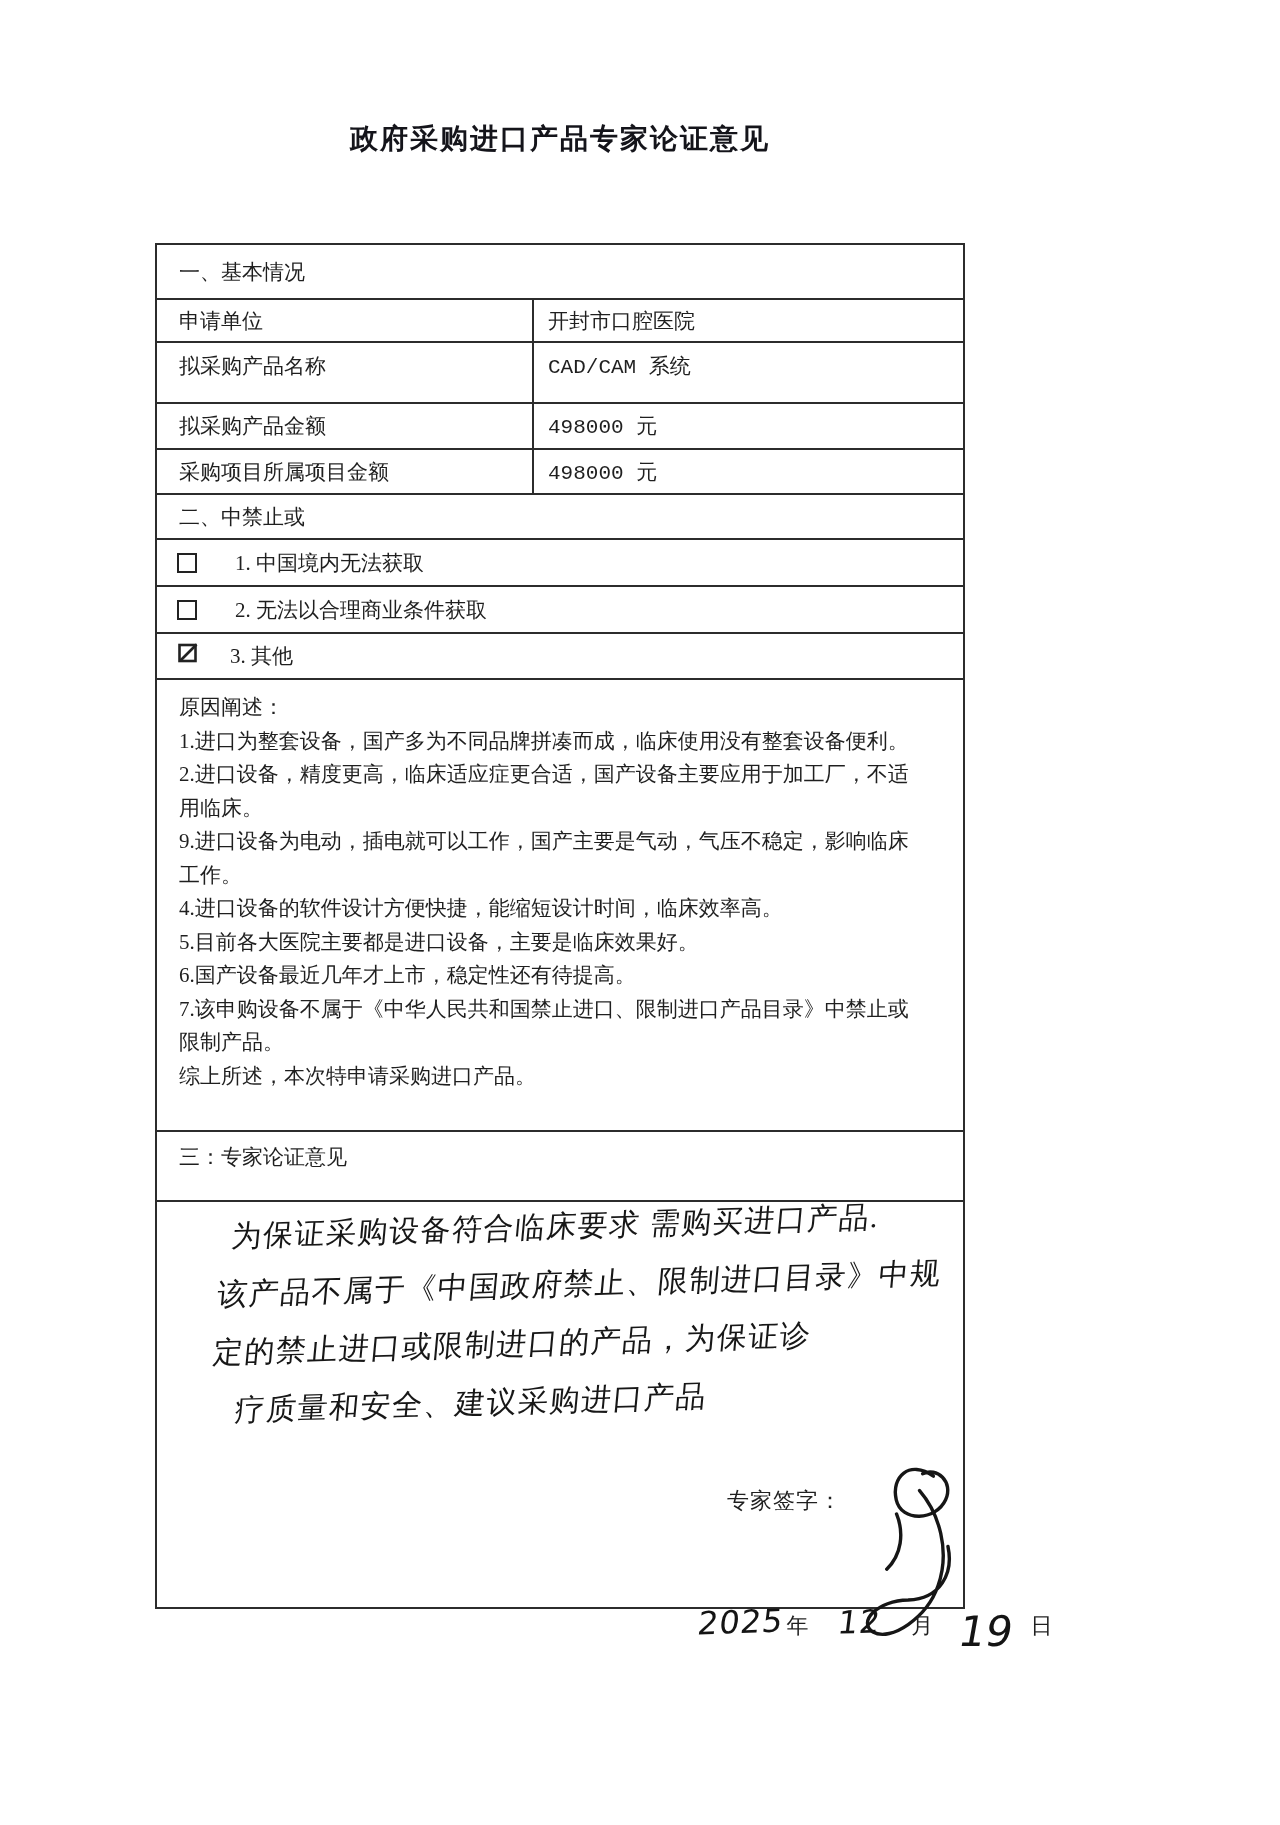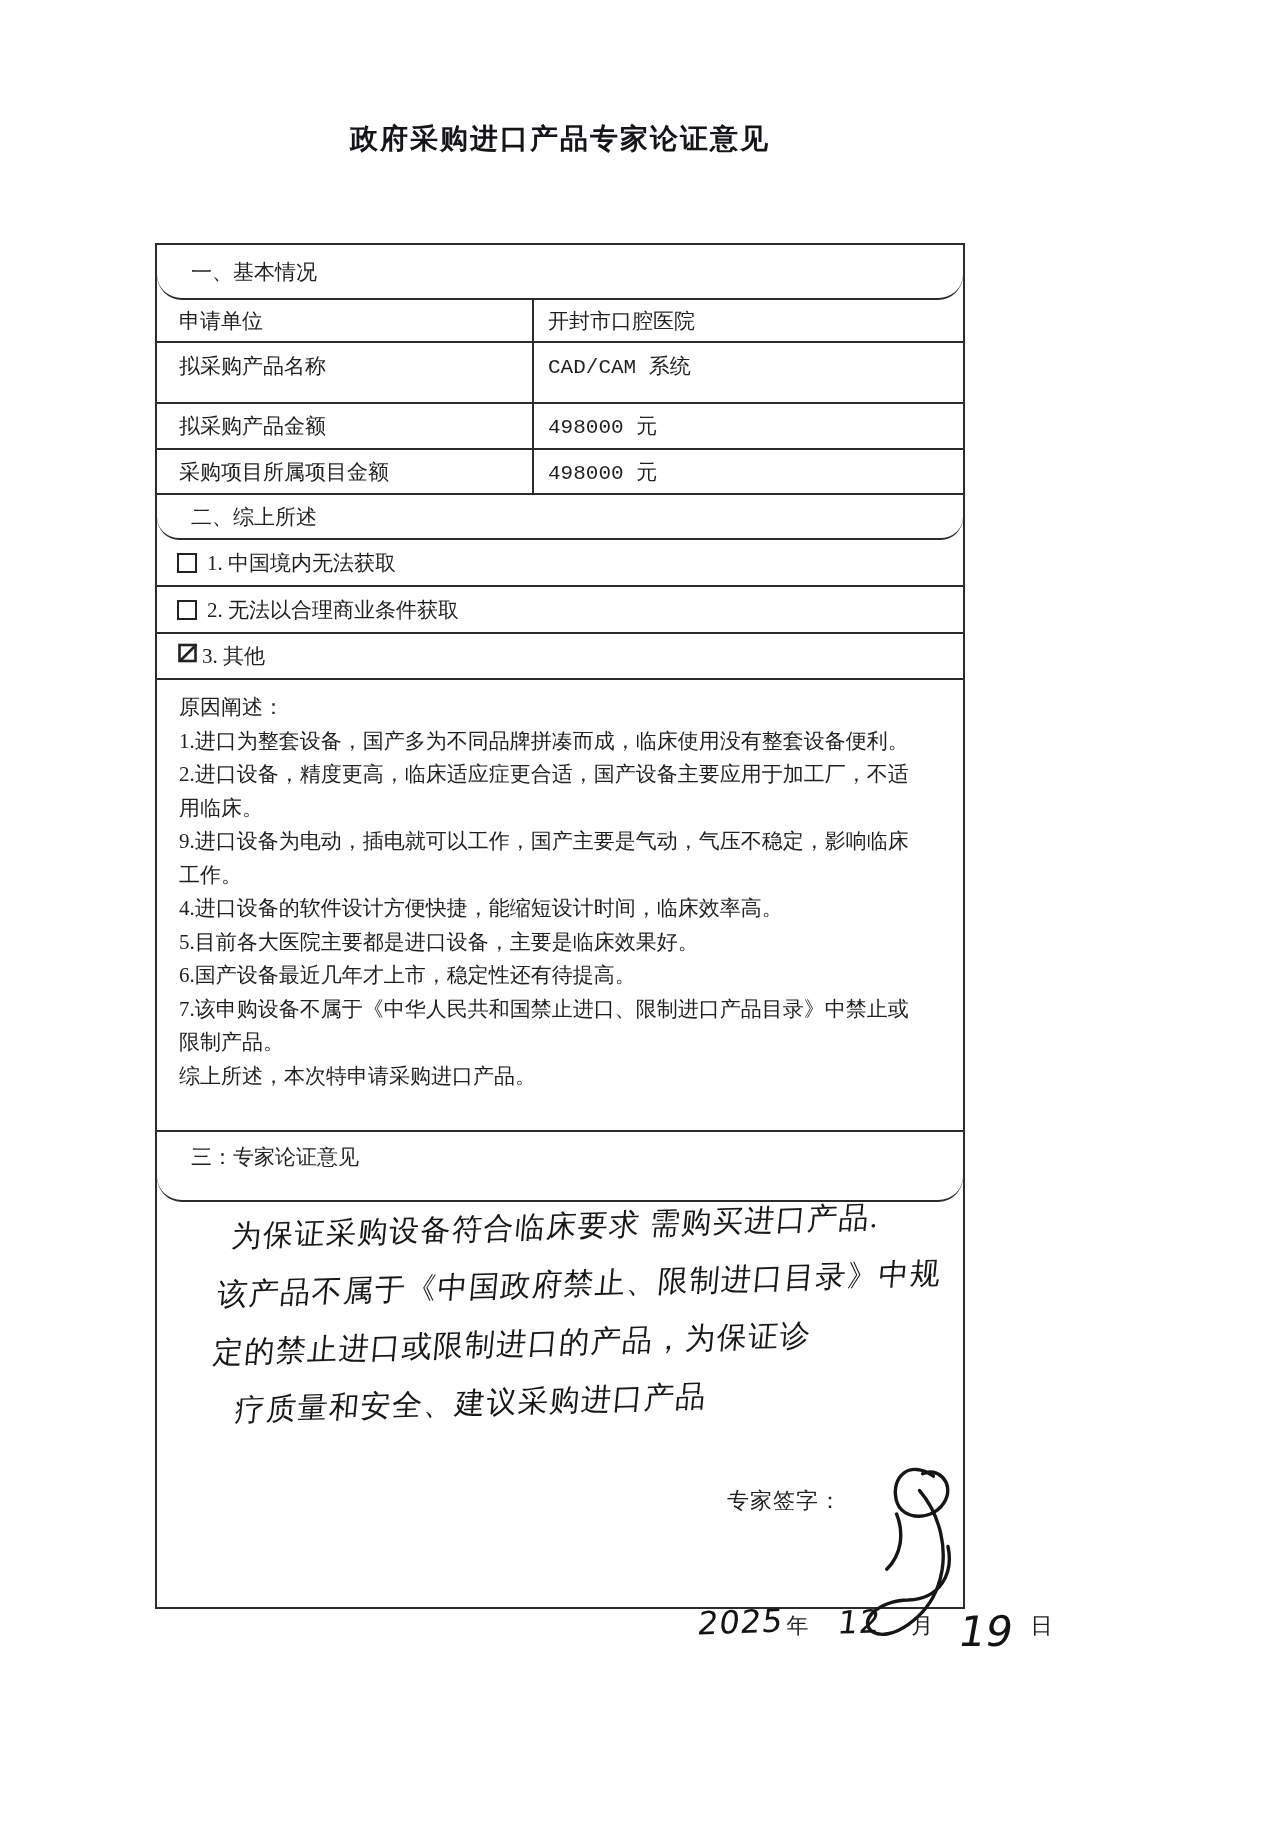--- a/index.html
+++ b/index.html
@@ -14,31 +14,31 @@
   }
   .form-table{
     position:absolute;left:155px;top:243px;width:810px;
     border:2px solid #2c2c2c;box-sizing:border-box;font-size:21px;
   }
   .row{box-sizing:border-box;border-bottom:2px solid #2c2c2c;position:relative;}
   .row.last{border-bottom:none;}
   .h55{height:55px}.h43{height:43px}.h61{height:61px}.h46{height:46px}
   .h50{height:50px}.h45{height:45px}.h47{height:47px}.h452{height:452px}
   .h70{height:70px}.h405{height:405px}
-  .sec{display:flex;align-items:center;padding-left:34px;border-radius:25px;}
+  .sec{display:flex;align-items:center;padding-left:22px;}
   .sec.topalign{align-items:flex-start;padding-top:11px;}
   .kv{display:flex;}
   .kv .cell-label{
     width:377px;box-sizing:border-box;border-right:2px solid #2c2c2c;
     display:flex;align-items:center;padding-left:22px;
   }
   .kv .cell-value{flex:1;display:flex;align-items:center;padding-left:14px;overflow:hidden;font-family:Liberation Mono, monospace;}
   .kv.top .cell-label,.kv.top .cell-value{align-items:flex-start;padding-top:9px;}
   .val-long{font-size:19.5px;white-space:nowrap;}
-  .opt{display:flex;align-items:center;padding-left:20px;}
+  .opt{display:flex;align-items:center;padding-left:20px;gap:28px;}
   .cbox{
     display:inline-block;width:16px;height:16px;border:2.5px solid #222;
     margin-right:10px;flex:0 0 auto;
   }
   .cbox-checked{margin-right:3px;flex:0 0 auto;display:inline-block;}
   .reasons{padding:11px 8px 0 22px;line-height:33.5px;}
   .reason-line{white-space:nowrap;}
   
   .hw{
     position:absolute;left:50px;top:14px;width:740px;
@@ -91,21 +91,21 @@
       <div class="cell-value">498000 元</div>
     </div>
 
 
     <div class="row kv h45">
       <div class="cell-label">采购项目所属项目金额</div>
       <div class="cell-value">498000 元</div>
     </div>
 
     <div class="row sec h45">
-      <span>二、综上所述</span>
+      <span>二、中禁止或</span>
     </div>
 
     <div class="row opt h47">
       <span class="cbox"></span>
       <span>1. 中国境内无法获取</span>
     </div>
 
     <div class="row opt h47">
       <span class="cbox"></span>
       <span>2. 无法以合理商业条件获取</span>

